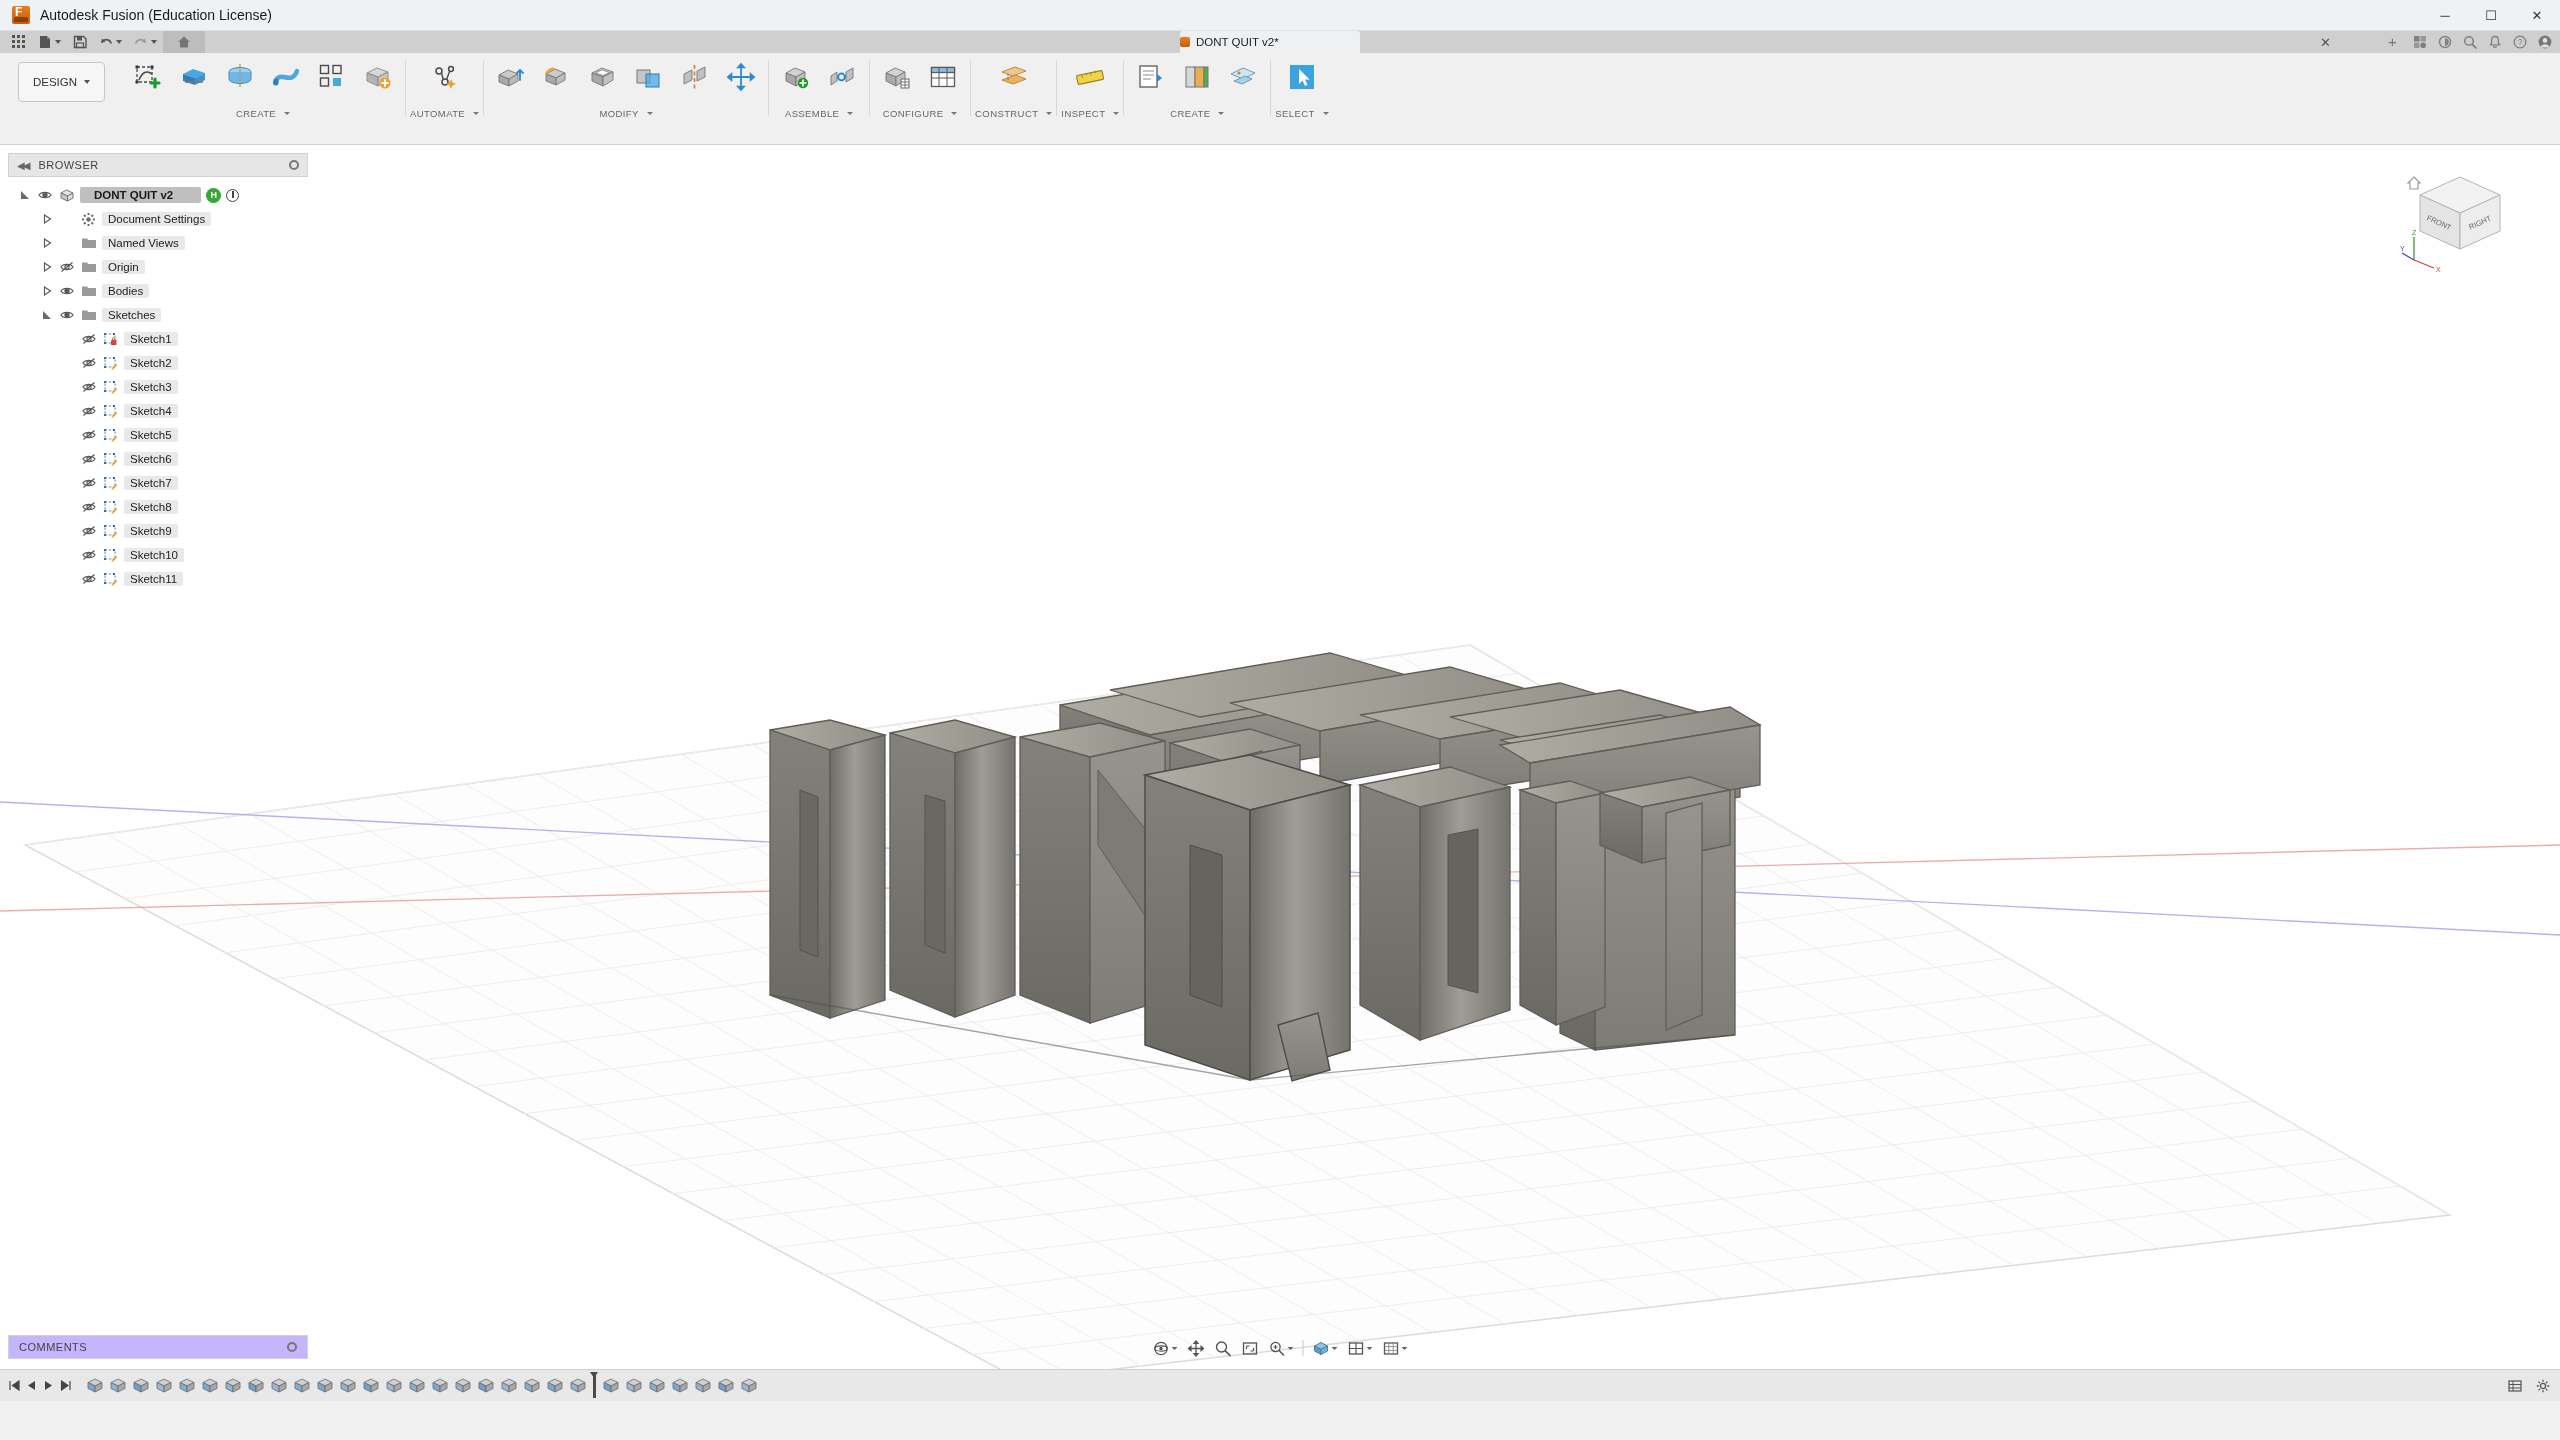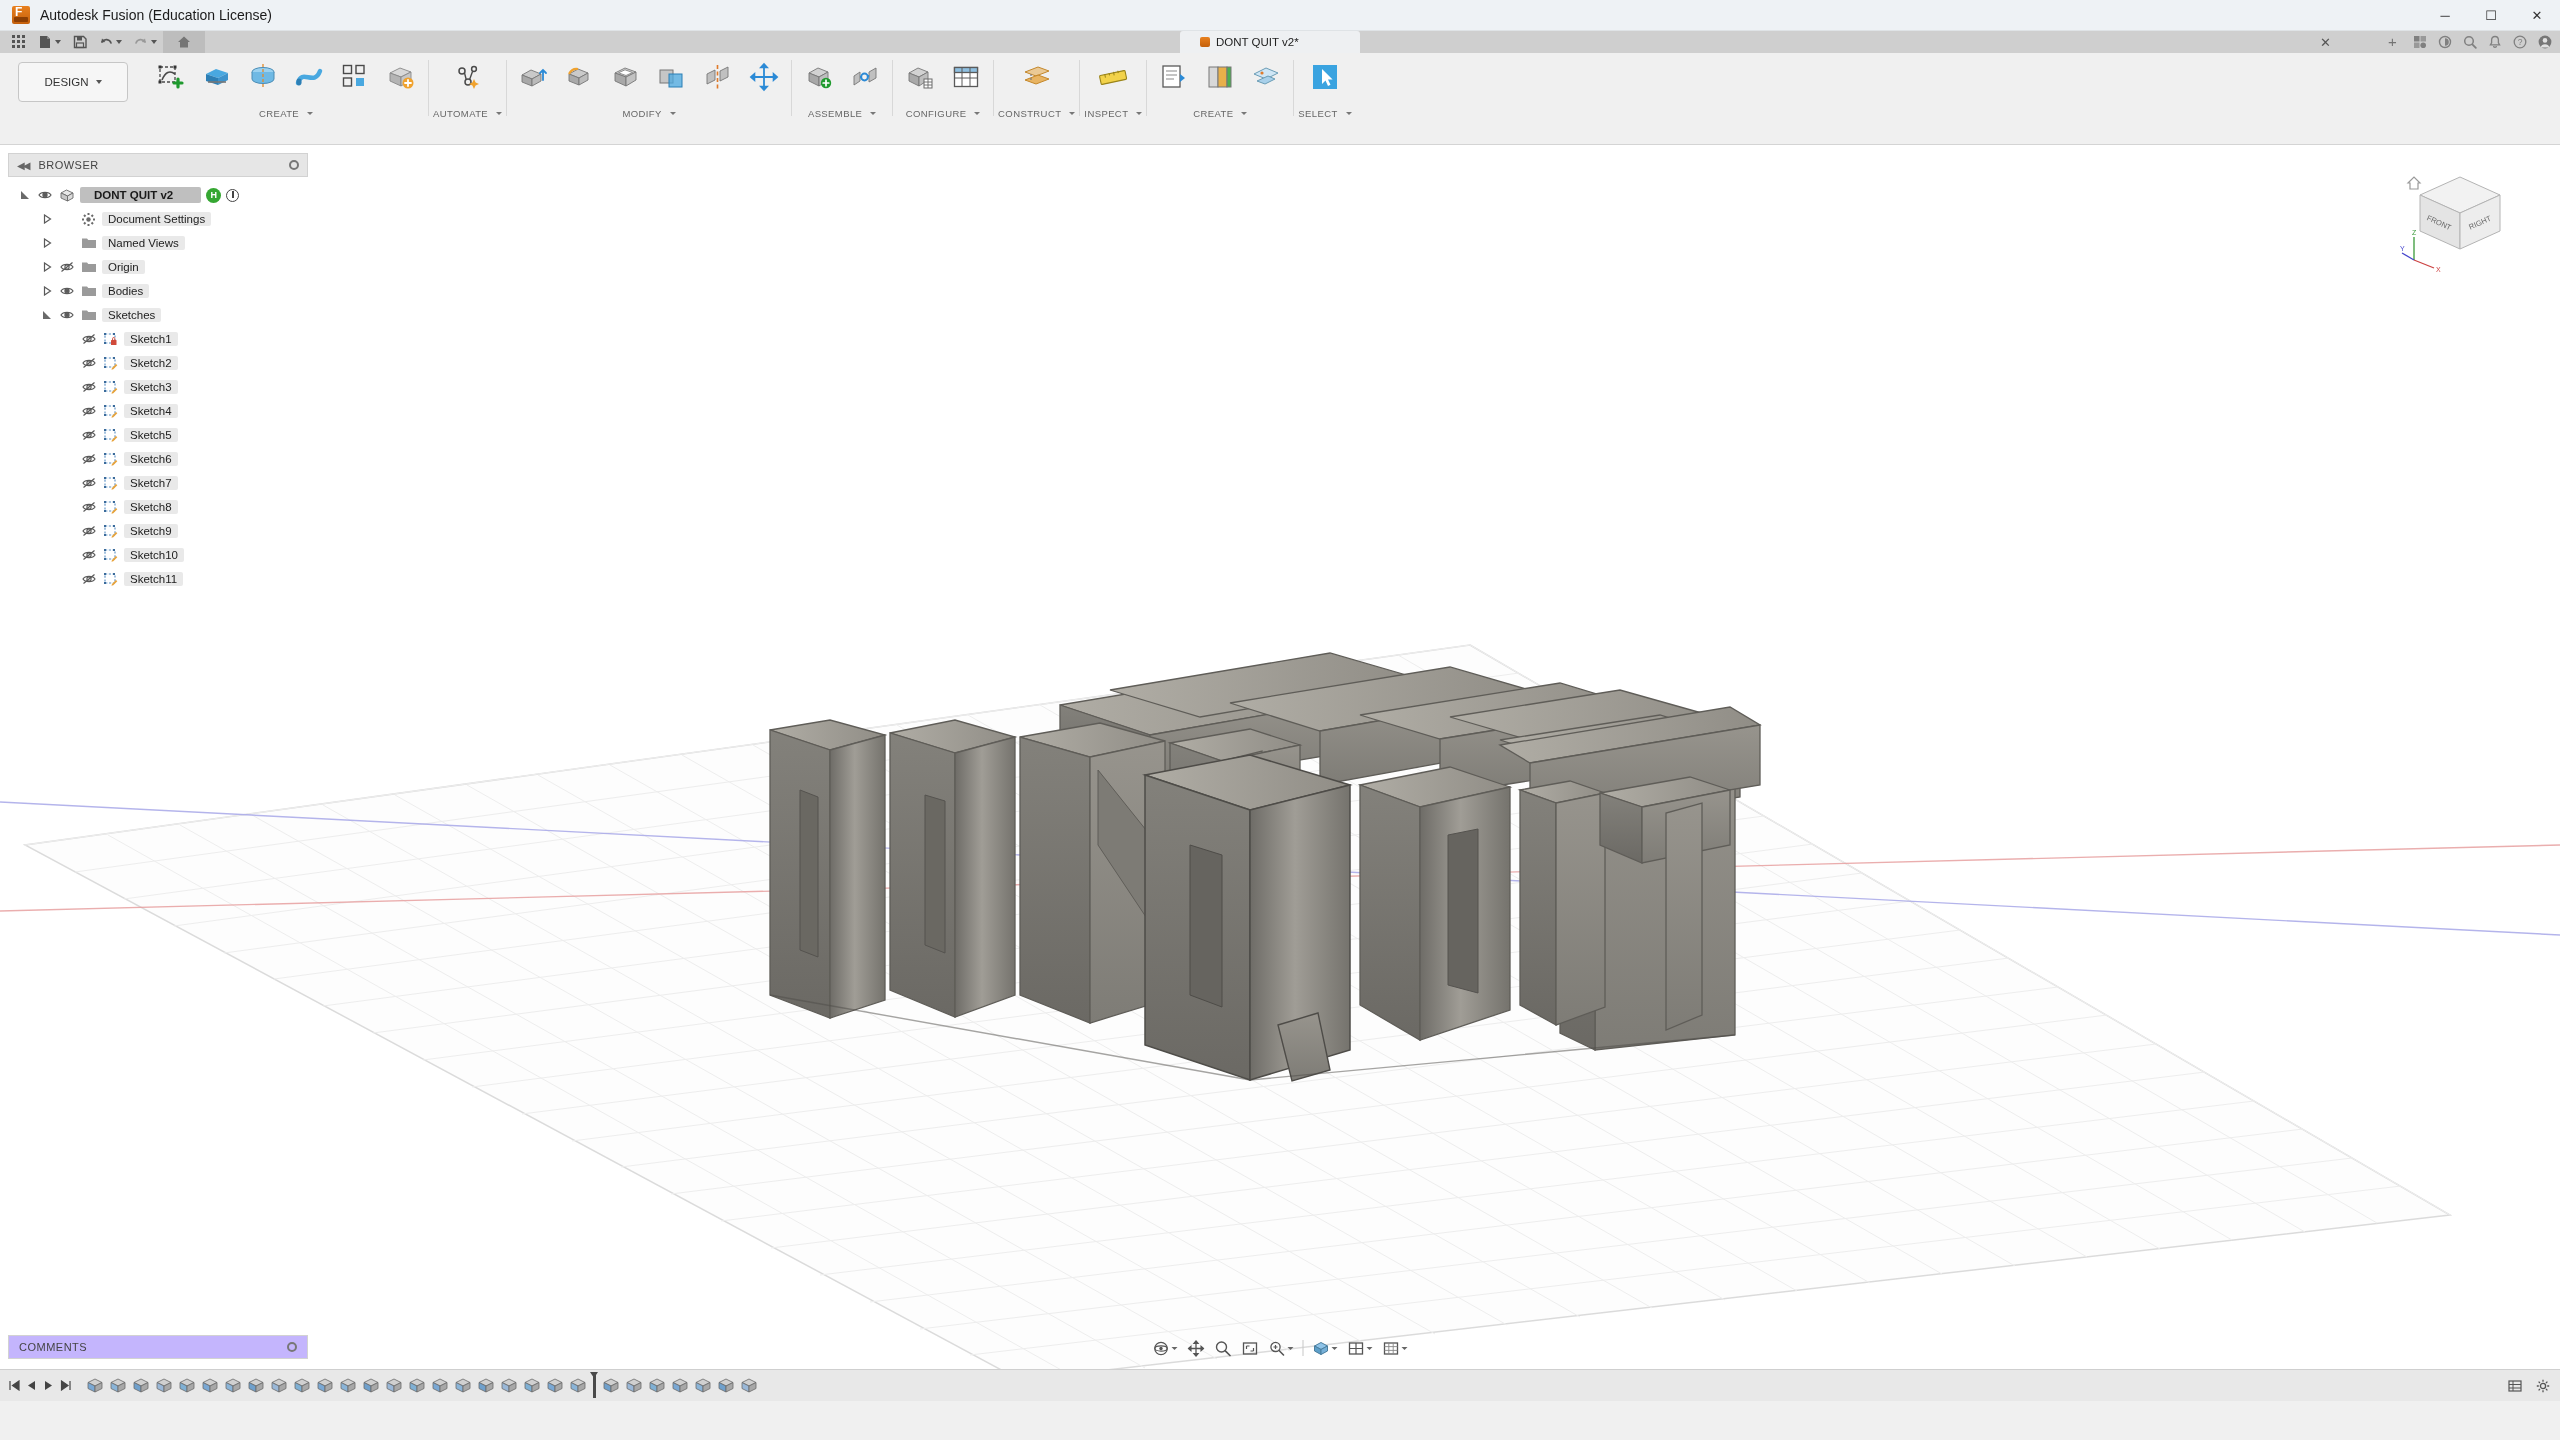--- a/index.html
+++ b/index.html
@@ -41,21 +41,21 @@
   }
   .qab-btn {
     height:22px; display:flex; align-items:center; padding:0 6px; gap:3px;
   }
   .qab-btn.active { background:#bdbdbd; }
   .qa-ico { width:14px; height:14px; display:block; }
   .caret { width:0;height:0;border-left:3.5px solid transparent;border-right:3.5px solid transparent;border-top:4px solid #555; }
   #qab-doc-tab {
     position:absolute; left:1180px; top:0; height:22px;
     min-width:180px; background:#eef0f2; border-radius:3px 3px 0 0;
-    display:flex; align-items:center; gap:6px; padding:0 20px;
+    display:flex; align-items:center; gap:6px; padding:0 0;
     font-size:11.5px; color:#222;
   }
   #doc-dot { width:10px;height:10px;border-radius:2px;background:linear-gradient(#e8801e,#c4600c); flex:none;}
   #qab-tab-close { position:absolute; left:2320px; top:4px; font-size:13px; color:#555;}
   #qab-right { position:absolute; right:8px; top:0; height:22px; display:flex; align-items:center; gap:11px; }
   .qr-ico { width:14px; height:14px; opacity:.75; }
 
   
   #ribbon { background:#f0f0f0; border-bottom:1px solid #d4d4d4; position:relative; height:92px; }
   #tabs { height:17px; display:flex; align-items:flex-start; padding-left:140px; gap:0; }
@@ -63,21 +63,21 @@
     font-size:11.5px; color:#555; letter-spacing:.3px; padding:0 18px;
     height:17px; line-height:14px; position:relative; white-space:nowrap;
   }
   .rtab.active { color:#1aa0e0; }
   .rtab.active:after {
     content:""; position:absolute; left:10px; right:10px; bottom:-2px; height:3px; background:#1aa0e0;
   }
   #ribbon-body { display:flex; align-items:flex-start; padding-top:3px; height:72px; }
 
   #design-sel {
-    width:110px; height:40px; margin-left:18px; margin-top:6px;
+    width:87px; height:40px; margin-left:18px; margin-top:6px;
     border:1px solid #c6c6c6; border-radius:4px; background:#f6f6f6;
     display:flex; align-items:center; justify-content:center; gap:7px;
     font-size:11.5px; color:#333; flex:none;
   }
 
   .panel { display:flex; flex-direction:column; align-items:center; position:relative; padding:0 4px; }
   .panel-row { display:flex; align-items:flex-start; height:50px; padding-top:2px; }
   .panel-label {
     font-size:9.5px; color:#666; letter-spacing:.4px; display:flex; align-items:center; gap:8px;
     margin-top:2px;

